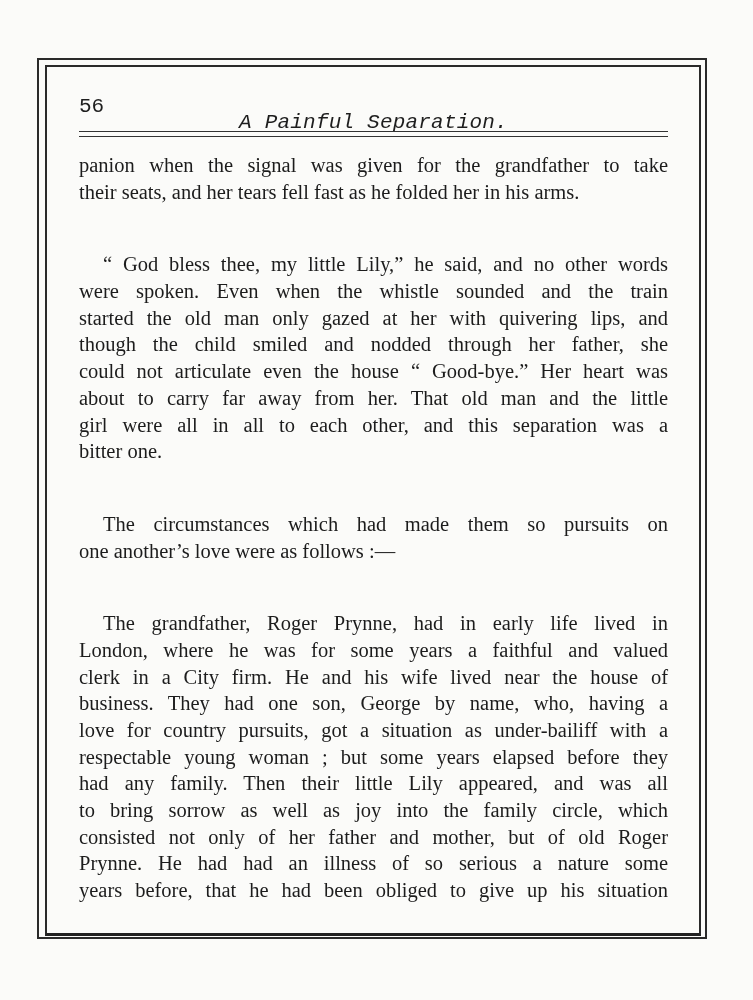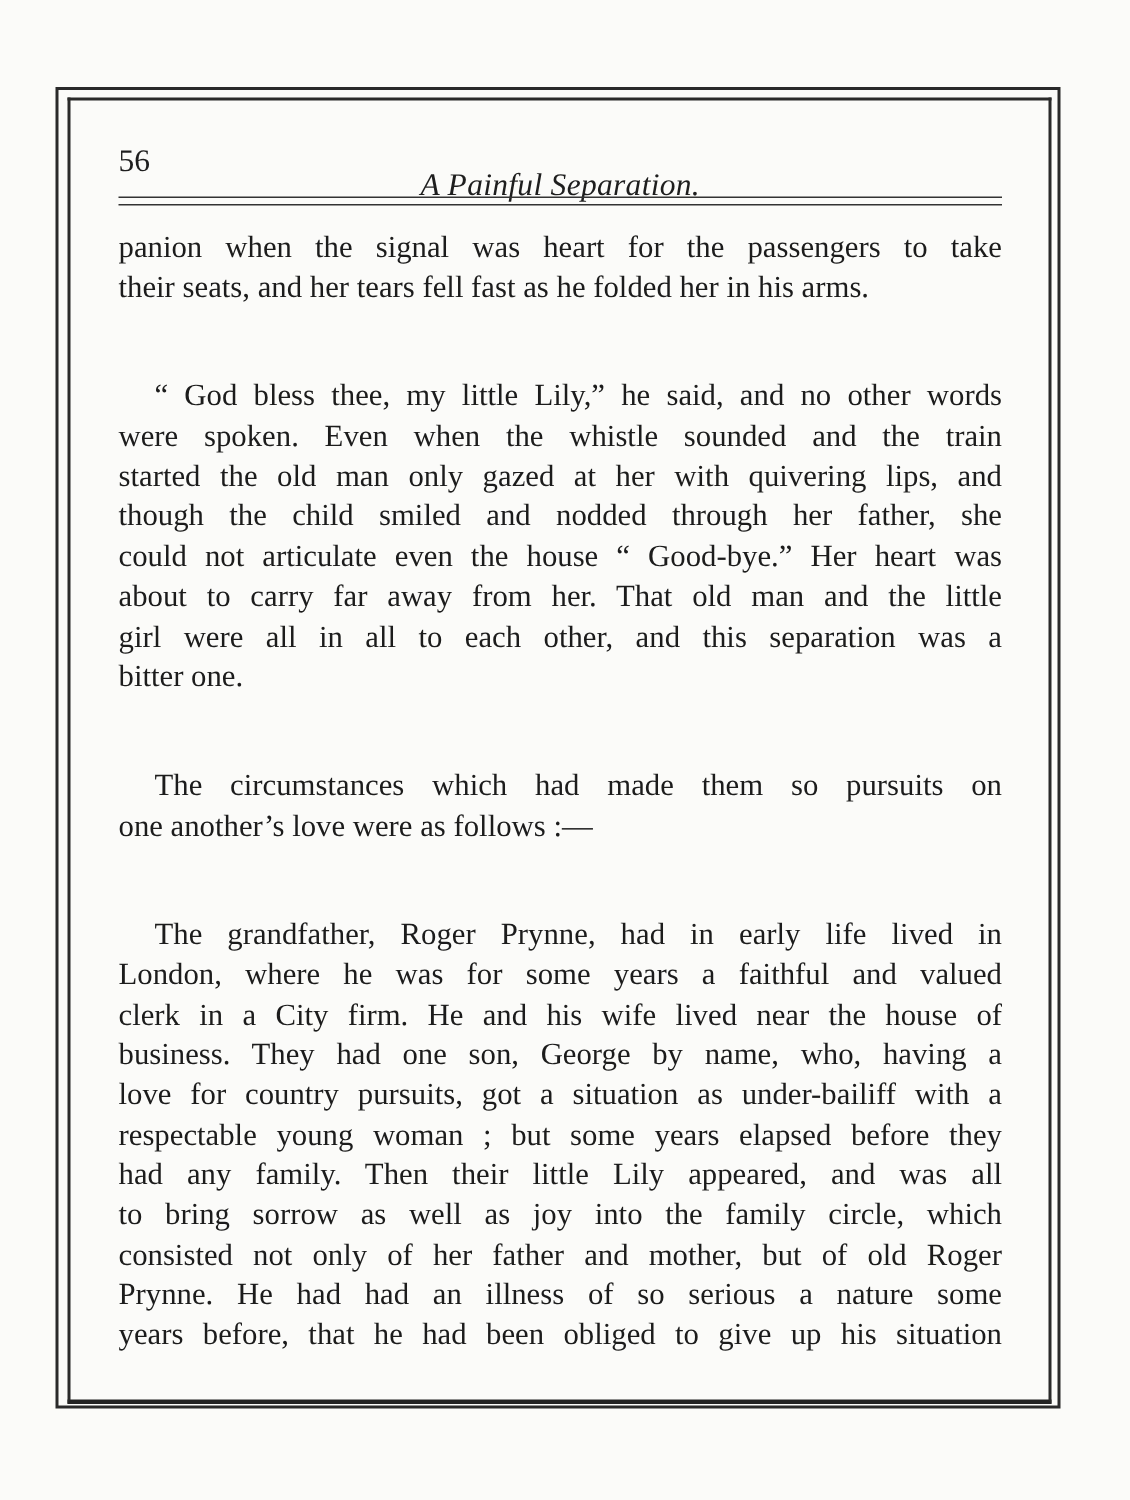--- a/index.html
+++ b/index.html
@@ -35,20 +35,21 @@
       border-top: 2px solid #2a2a2a;
       border-bottom: 3px solid #222;
       box-sizing: border-box;
     }
     .running-head {
       position: absolute;
       left: 79px;
       top: 90px;
       width: 589px;
       height: 30px;
+      font-family: Liberation Mono, monospace;
     }
     .page-number {
       position: absolute;
       left: 0;
       top: 5px;
       font-size: 21px;
       color: #1e1e1e;
     }
     .running-title {
       position: absolute;
@@ -105,21 +106,21 @@
 
 <div class="running-head">
   <span class="page-number">56</span>
   <span class="running-title">A Painful Separation.</span>
 </div>
 
 <div class="head-rule r1"></div>
 <div class="head-rule r2"></div>
 
 <div class="body-text" id="body-text">
-    <span class="line">panion when the signal was heart for the passengers to take</span>
+    <span class="line">panion when the signal was given for the grandfather to take</span>
     <span class="line last">their seats, and her tears fell fast as he folded her in his arms.</span>
     <span class="line indent">“ God bless thee, my little Lily,” he said, and no other words</span>
     <span class="line">were spoken.  Even when the whistle sounded and the train</span>
     <span class="line">started the old man only gazed at her with quivering lips, and</span>
     <span class="line">though the child smiled and nodded through her father, she</span>
     <span class="line">could not articulate even the house “ Good-bye.”  Her heart was</span>
     <span class="line">about to carry far away from her.  That old man and the little</span>
     <span class="line">girl were all in all to each other, and this separation was a</span>
     <span class="line last">bitter one.</span>
     <span class="line indent">The circumstances which had made them so pursuits on</span>

